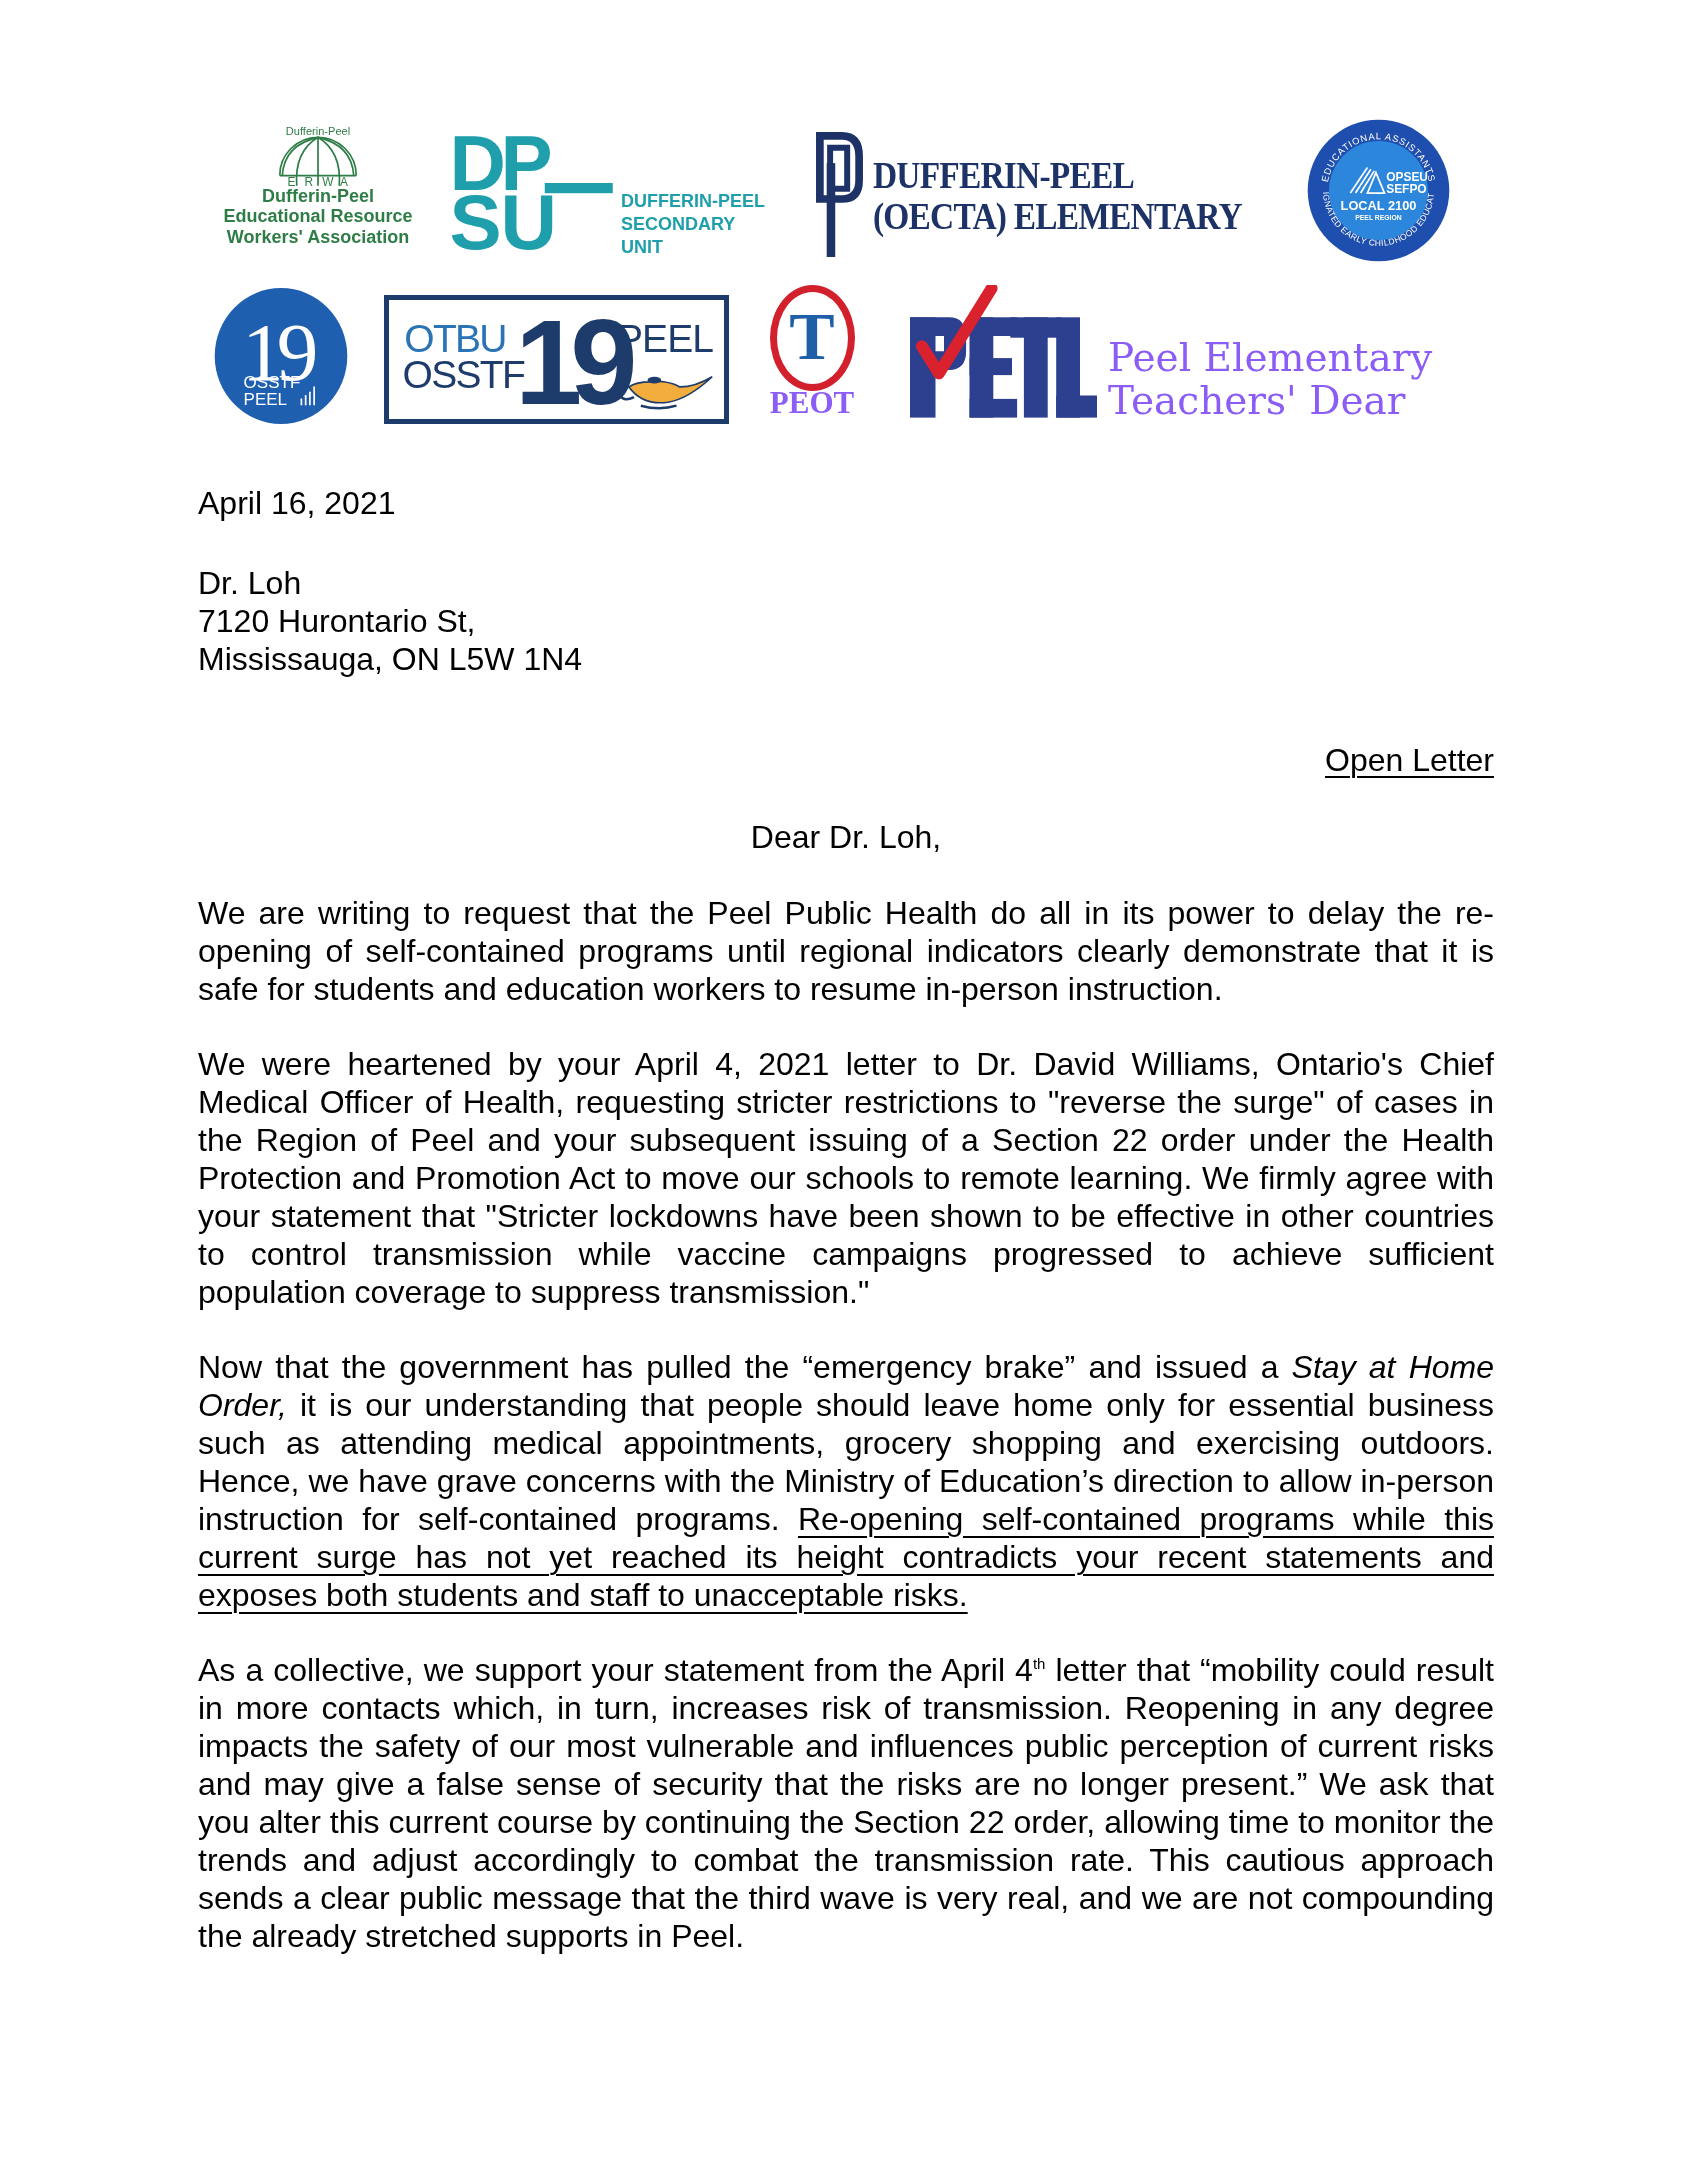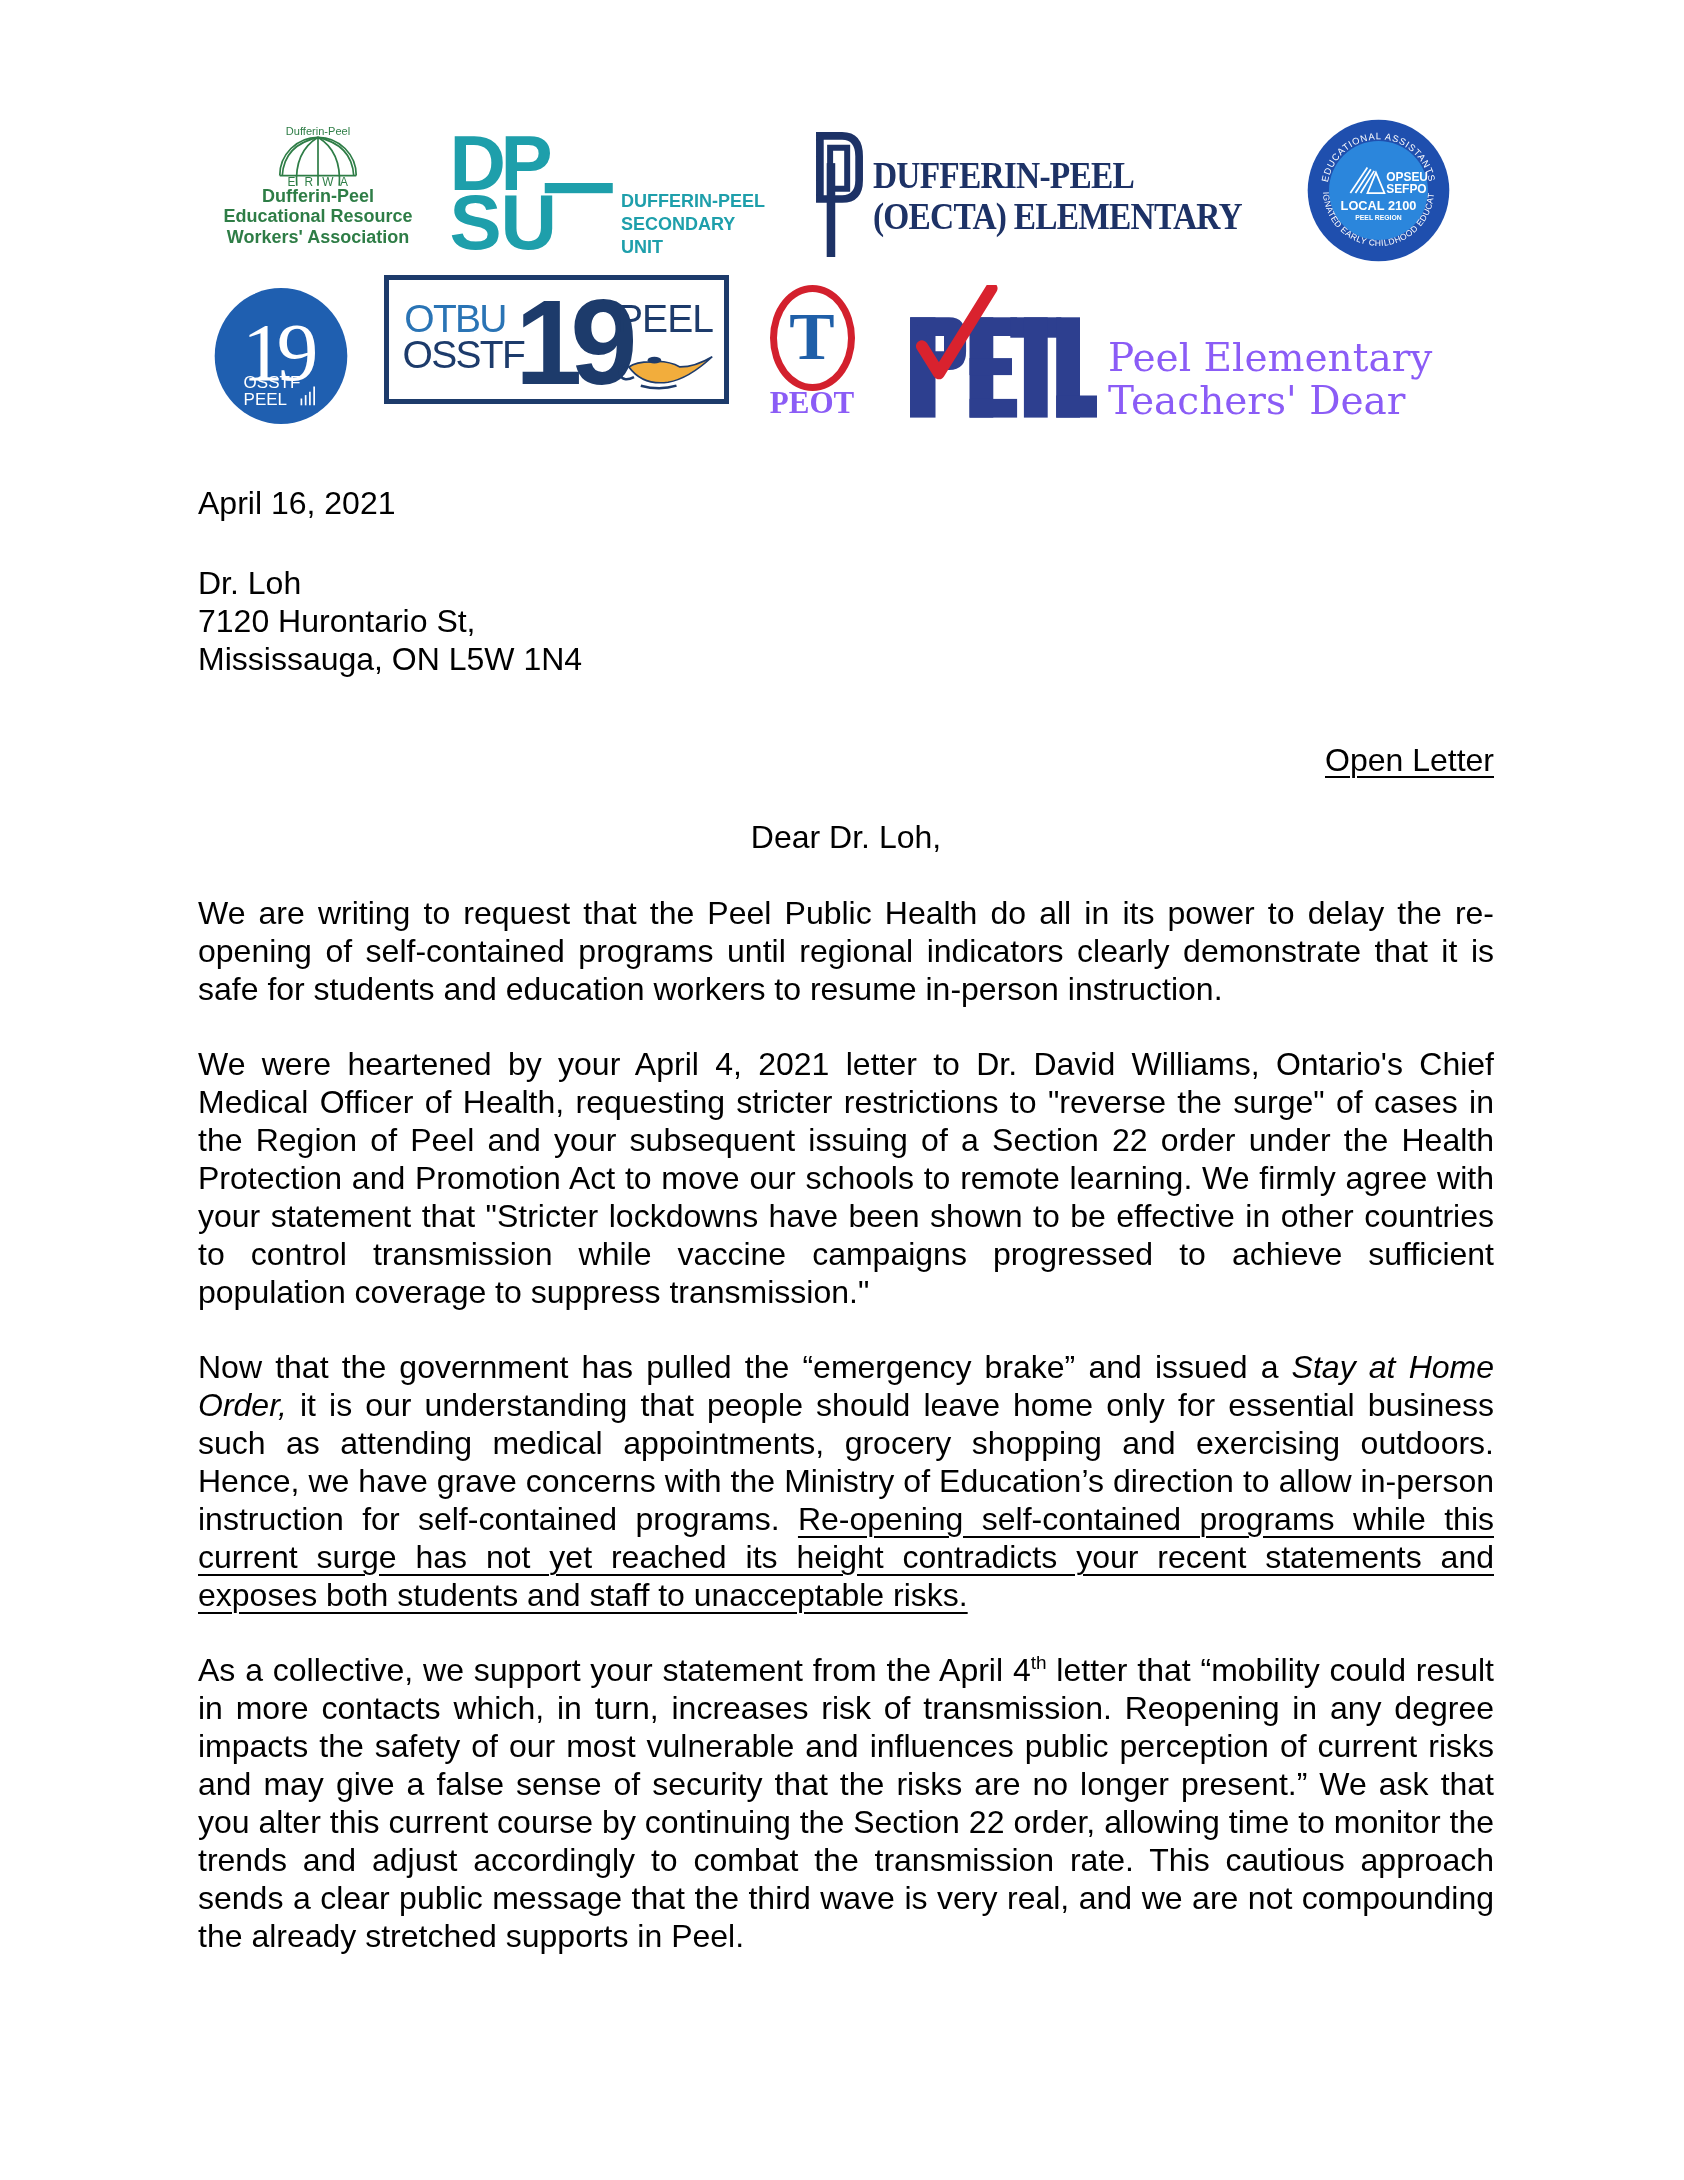--- a/index.html
+++ b/index.html
@@ -24,21 +24,21 @@
   #oecta .txt { position: absolute; left: 60px; top: 25.6px; font-family: "Liberation Serif", serif; font-weight: bold;
                 font-size: 38px; line-height: 41px; letter-spacing: -0.9px; transform: scaleX(0.88); transform-origin: left top; white-space: nowrap; }
 
   
   #opseu { left: 1306px; top: 118px; width: 145px; height: 145px; }
 
   
   #osstf-circle { left: 213px; top: 288px; width: 136px; height: 136px; }
 
   
-  #otbu { left: 384px; top: 275px; width: 345px; height: 129px; border: 5.1px solid #1d3b6b; box-sizing: border-box; }
+  #otbu { left: 384px; top: 295px; width: 345px; height: 129px; border: 5.1px solid #1d3b6b; box-sizing: border-box; }
   #otbu .a { position: absolute; left: 15.3px; top: 20.4px; color: #2a74b5; font-size: 39px; line-height: 37px; letter-spacing: -1.7px; }
   #otbu .b { position: absolute; left: 13.6px; top: 56px; color: #1d3b6b; font-size: 39px; line-height: 37px; letter-spacing: -1.7px; }
   #otbu .n19 { position: absolute; left: 126px; top: 3.4px; color: #1d3b6b; font-weight: bold; font-size: 121px; line-height: 119px; letter-spacing: -12px; }
   #otbu .peel { position: absolute; left: 228px; top: 20.4px; color: #1d3b6b; font-size: 39px; line-height: 37px; letter-spacing: -0.9px; }
   #otbu .lamp { position: absolute; left: 228px; top: 68px; }
 
   
   #peot { left: 761px; top: 285px; width: 106px; height: 136px; text-align: center; }
   #peot .ring { position: absolute; left: 8.5px; top: 0; width: 85px; height: 106px; border: 7.7px solid #d3202d; border-radius: 50%; box-sizing: border-box; }
   #peot .T { position: absolute; left: 0; width: 102px; top: 17px; font-family: "Liberation Serif", serif; font-weight: bold; color: #1f5fa8; font-size: 68px; line-height: 68px; }
@@ -48,21 +48,21 @@
   #petl { left: 910px; top: 285px; width: 579px; height: 136px; }
   #petl .mark { position: absolute; left: 0; top: 0; }
   #petl .txt { position: absolute; left: 198px; top: 51px; font-family: "DejaVu Serif", serif; color: #8b5cf6; font-size: 39px; line-height: 43px; white-space: nowrap; }
 
   
   .letter { position: absolute; left: 198px; width: 1296px; font-size: 32px; line-height: 38px; }
   .line { white-space: nowrap; }
   .title { text-decoration: underline; text-underline-offset: 5.1px; text-decoration-thickness: 1.7px; }
   .para { text-align: justify; text-align-last: left; }
   .u { text-decoration: underline; text-underline-offset: 6px; text-decoration-thickness: 1.7px; }
-  sup { font-size: 19px; line-height: 0; vertical-align: 12px; }
+  sup { font-size: 15px; line-height: 0; vertical-align: 12px; }
 </style>
 </head>
 <body>
 
 <div class="logo" id="erwa">
   <svg width="136" height="60" viewBox="0 0 160 70">
     <g fill="none" stroke="#2e7d46" stroke-width="2">
       <path d="M35 58 A45 45 0 0 1 125 58"></path>
       <line x1="35" y1="58" x2="125" y2="58"></line>
       <line x1="80" y1="13" x2="80" y2="70"></line>

